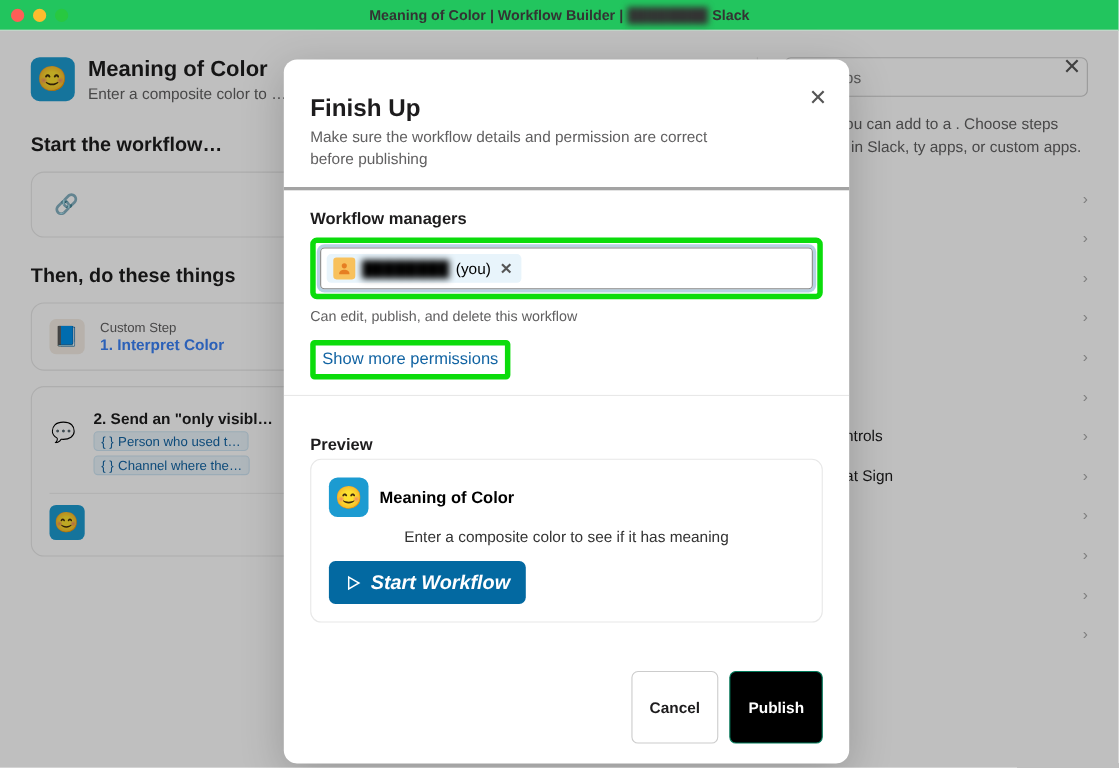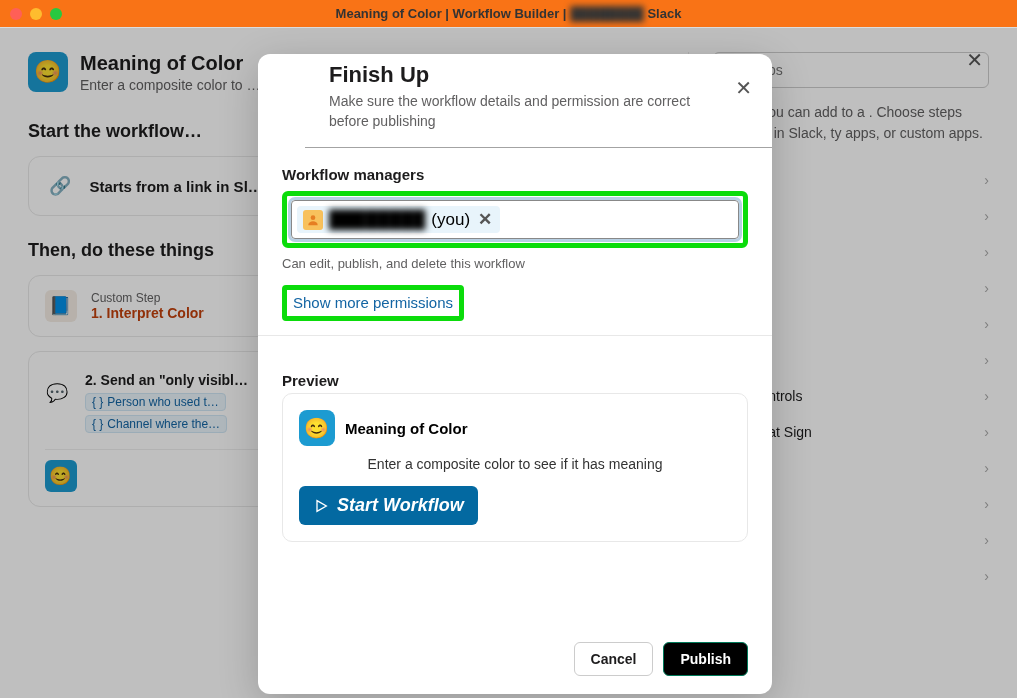--- a/index.html
+++ b/index.html
@@ -1,19 +1,19 @@
 <!DOCTYPE html>
 <html><head>
   <meta charset="utf-8">
   <style>
     * { box-sizing: border-box; margin: 0; padding: 0; }
     body { font-family: -apple-system, BlinkMacSystemFont, "Segoe UI", Helvetica, Arial, sans-serif; background: #fff; width: 1017px; height: 698px; overflow: hidden; position: relative; }
     
     
-    .titlebar { height: 28px; background: #f97316; border-bottom: 1px solid #ddd; display: flex; align-items: center; padding: 0 10px; position: relative; }
+    .titlebar { height: 28px; background: #22c55e; border-bottom: 1px solid #ddd; display: flex; align-items: center; padding: 0 10px; position: relative; }
     .traffic-lights { display: flex; gap: 8px; }
     .light { width: 12px; height: 12px; border-radius: 50%; }
     .light.red { background: #ff5f57; }
     .light.yellow { background: #febc2e; }
     .light.green { background: #28c840; }
     .titlebar-title { position: absolute; left: 0; right: 0; text-align: center; font-size: 13px; font-weight: 600; color: #333; pointer-events: none; }
     .titlebar-title .blur { filter: blur(3px); display: inline-block; }
     
     .window-body { position: relative; height: 670px; }
     
@@ -30,21 +30,21 @@
     
     .section-heading { font-size: 18px; font-weight: 700; color: #1d1c1d; margin-bottom: 14px; }
     
     .step-card { border: 1px solid #e8e8e8; border-radius: 12px; padding: 18px 20px; margin-bottom: 24px; display: flex; align-items: center; gap: 18px; }
     .link-icon-wrap { font-size: 18px; color: #555; }
     .step-title { font-size: 15px; font-weight: 700; color: #1d1c1d; }
     
     .step-card-small { border: 1px solid #e8e8e8; border-radius: 12px; padding: 14px 16px; margin-bottom: 14px; display: flex; align-items: center; gap: 14px; }
     .step-icon-sq { width: 32px; height: 32px; background: #f4ede4; border-radius: 6px; display: flex; align-items: center; justify-content: center; font-size: 18px; }
     .step-meta { font-size: 12px; color: #616061; }
-    .step-text { font-size: 14px; font-weight: 700; color: #c2410c; }
+    .step-text { font-size: 14px; font-weight: 700; color: #3b82f6; }
     
     .step-list-card { border: 1px solid #e8e8e8; border-radius: 12px; padding: 14px 16px; }
     .step-list-row { display: flex; align-items: flex-start; gap: 14px; padding: 6px 0; }
     .step-list-icon { width: 26px; height: 26px; display: flex; align-items: center; justify-content: center; font-size: 18px; color: #555; margin-top: 8px; }
     .step-list-content { flex: 1; }
     .step-list-title { font-size: 14px; font-weight: 700; color: #1d1c1d; margin-bottom: 4px; }
     .pill { display: inline-flex; align-items: center; gap: 4px; background: #eaf4fb; border: 1px solid #cfe6f4; border-radius: 4px; padding: 1px 6px; font-size: 12px; color: #1264a3; margin-right: 4px; }
     .pill .br { color: #1264a3; }
     
     .step-output { display: flex; align-items: center; gap: 12px; padding: 10px 0 0; border-top: 1px solid #eee; margin-top: 10px; }
@@ -58,33 +58,33 @@
     .search-input { width: 100%; padding: 9px 12px; border: 1px solid #ccc; border-radius: 6px; font-size: 14px; margin-bottom: 14px; }
     .sidebar-desc { font-size: 14px; color: #616061; line-height: 1.5; margin-bottom: 18px; }
     .sidebar-item { display: flex; align-items: center; justify-content: space-between; padding: 10px 0; font-size: 14px; color: #1d1c1d; cursor: pointer; }
     .sidebar-item .chev { color: #aaa; }
     
     
     .dim { position: absolute; inset: 0; background: rgba(0,0,0,0.25); }
     
     
     .modal { position: absolute; left: 258px; top: 26px; width: 514px; height: 640px; background: #fff; border-radius: 12px; box-shadow: 0 10px 40px rgba(0,0,0,0.2); display: flex; flex-direction: column; }
-    .modal-header { padding: 8px 24px 16px; border-bottom: 1px solid #a3a3a3; position: relative; margin-left: 47px; }
+    .modal-header { padding: 31px 24px 16px; border-bottom: 3px solid #a3a3a3; position: relative; }
     .modal-title { font-size: 22px; font-weight: 700; color: #1d1c1d; margin-bottom: 4px; }
     .modal-sub { font-size: 14px; color: #616061; line-height: 1.4; max-width: 400px; }
     .modal-close { position: absolute; right: 20px; top: 22px; font-size: 20px; color: #555; cursor: pointer; background: none; border: none; }
     
     .modal-body { padding: 18px 24px; flex: 1; overflow: auto; }
     .field-label { font-size: 15px; font-weight: 700; color: #1d1c1d; margin-bottom: 8px; }
     
     .hl-box { border: 5px solid #0bdc0b; border-radius: 6px; padding: 4px; }
     .hl-box.link-hl { display: inline-block; padding: 4px 6px; border-radius: 4px; }
     
     .manager-input { border: 1px solid #888; border-radius: 4px; padding: 5px; display: flex; align-items: center; gap: 6px; box-shadow: 0 0 0 3px rgba(18,100,163,0.3); }
-    .manager-chip { background: #e8f4fb; border-radius: 4px; display: inline-flex; align-items: center; gap: 6px; padding: 3px 6px; font-size: 17px; }
+    .manager-chip { background: #e8f4fb; border-radius: 4px; display: inline-flex; align-items: center; gap: 6px; padding: 3px 6px; font-size: 14px; }
     .manager-avatar { width: 20px; height: 20px; background: #f8c15c; border-radius: 3px; display: flex; align-items: center; justify-content: center; }
     .manager-avatar svg { width: 14px; height: 14px; }
     .manager-name-blur { filter: blur(3px); }
     .chip-x { color: #555; cursor: pointer; font-weight: bold; padding: 0 2px; }
     
     .field-help { font-size: 13px; color: #616061; margin-top: 8px; }
     
     .perm-link { color: #1264a3; font-size: 15px; text-decoration: none; display: inline-block; }
     .perm-row { margin-top: 14px; margin-bottom: 10px; }
     
@@ -95,21 +95,21 @@
     
     .preview-card { border: 1px solid #e8e8e8; border-radius: 10px; padding: 16px; }
     .preview-header { display: flex; align-items: center; gap: 10px; margin-bottom: 10px; }
     .preview-icon { width: 36px; height: 36px; background: #1c9bd1; border-radius: 8px; display: flex; align-items: center; justify-content: center; font-size: 20px; }
     .preview-title { font-size: 15px; font-weight: 700; }
     .preview-sub { font-size: 14px; color: #333; margin-bottom: 14px; text-align: center; }
     .start-btn { background: #0369a1; color: #fff; border: none; border-radius: 6px; padding: 9px 14px; font-size: 18px; font-weight: 700; display: inline-flex; align-items: center; gap: 8px; cursor: pointer; font-style: italic; }
     .start-btn svg { width: 16px; height: 16px; }
     
     .modal-footer { padding: 14px 24px 18px; display: flex; justify-content: flex-end; gap: 10px; }
-    .btn { padding: 8px 16px; border-radius: 6px; font-size: 14px; font-weight: 700; cursor: pointer; }
+    .btn { padding: 24px 16px; border-radius: 6px; font-size: 14px; font-weight: 700; cursor: pointer; }
     .btn-secondary { background: #fff; border: 1px solid #ccc; color: #1d1c1d; }
     .btn-primary { background: #000000; border: 1px solid #007a5a; color: #fff; }
   </style>
 </head>
 <body>
 
 <div class="titlebar">
   <div class="traffic-lights">
     <div class="light red"></div>
     <div class="light yellow"></div>
@@ -130,21 +130,20 @@
           </div>
         <div>
           <div class="workflow-title">Meaning of Color</div>
           <div class="workflow-subtitle">Enter a composite color to …</div>
         </div>
       </div>
 
       <div class="section-heading">Start the workflow…</div>
       <div class="step-card">
         <span class="link-icon-wrap">🔗</span>
-        <span class="step-title">Starts from a link in Sl…</span>
       </div>
 
       <div class="section-heading">Then, do these things</div>
 
       <div class="step-card-small">
         <div class="step-icon-sq">📘</div>
         <div>
           <div class="step-meta">Custom Step</div>
           <div class="step-text">1. Interpret Color</div>
         </div>

